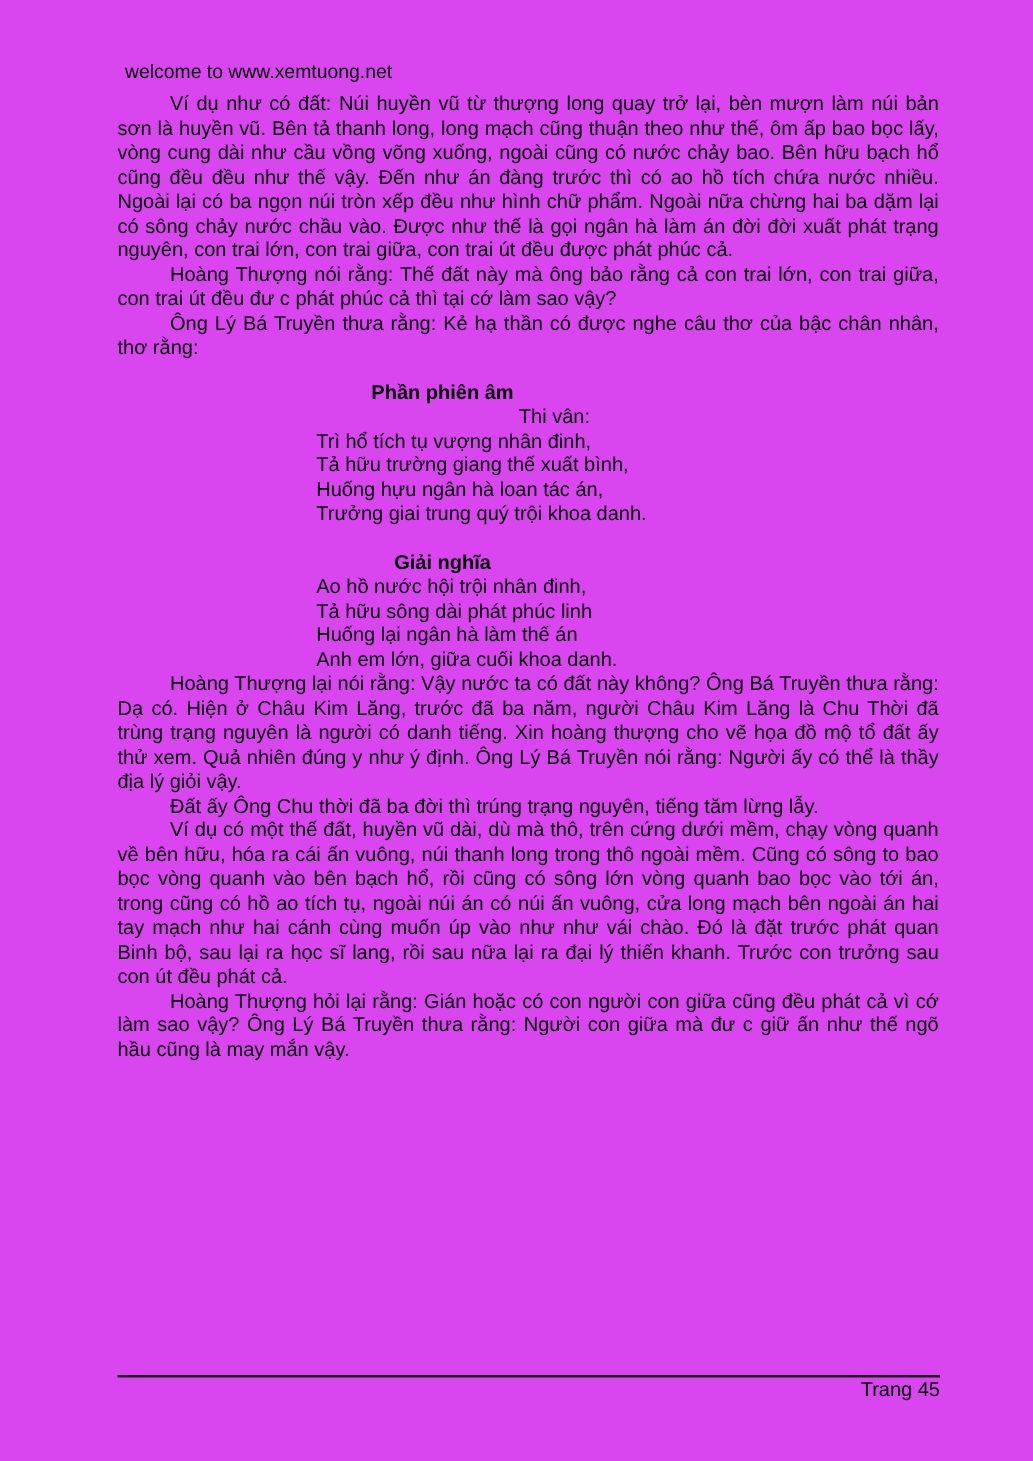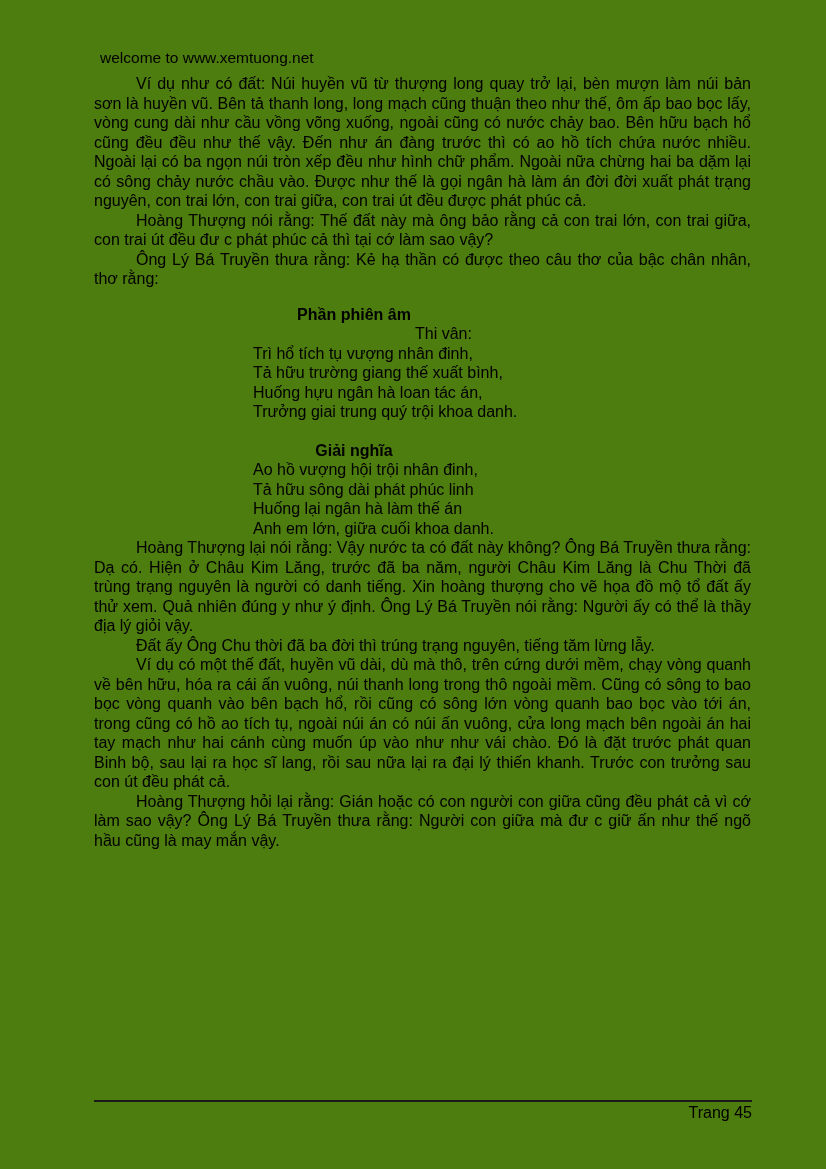--- a/index.html
+++ b/index.html
@@ -1,20 +1,20 @@
 <!DOCTYPE html>
 <html><head>
 <meta charset="utf-8">
 <style>
   html, body { margin: 0; padding: 0; background: #ffffff; }
   .page {
     position: relative;
     width: 826px;
     height: 1169px;
-    background: #4d7c0f;
+    background: #d946ef;
     color: #000000;
     font-family: "Liberation Sans", "DejaVu Sans", sans-serif;
     overflow: hidden;
   }
   .site-header {
     position: absolute;
     left: 100px;
     top: 49px;
     font-size: 15.5px;
     line-height: 17px;
@@ -72,37 +72,37 @@
 <div class="page">
 
   <div class="site-header">welcome to www.xemtuong.net</div>
 
   <div class="content">
 
     <p class="para">Ví dụ như có đất: Núi huyền vũ từ thượng long quay trở lại, bèn mượn làm núi bản sơn là huyền vũ. Bên tả thanh long, long mạch cũng thuận theo như thế, ôm ấp bao bọc lấy, vòng cung dài như cầu vồng võng xuống, ngoài cũng có nước chảy bao. Bên hữu bạch hổ cũng đều đều như thế vậy. Đến như án đàng trước thì có ao hồ tích chứa nước nhiều. Ngoài lại có ba ngọn núi tròn xếp đều như hình chữ phẩm. Ngoài nữa chừng hai ba dặm lại có sông chảy nước chầu vào. Được như thế là gọi ngân hà làm án đời đời xuất phát trạng nguyên, con trai lớn, con trai giữa, con trai út đều được phát phúc cả.</p>
 
     <p class="para">Hoàng Thượng nói rằng: Thế đất này mà ông bảo rằng cả con trai lớn, con trai giữa, con trai út đều đư c phát phúc cả thì tại cớ làm sao vậy?</p>
 
-    <p class="para">Ông Lý Bá Truyền thưa rằng: Kẻ hạ thần có được theo câu thơ của bậc chân nhân, thơ rằng:</p>
+    <p class="para">Ông Lý Bá Truyền thưa rằng: Kẻ hạ thần có được nghe câu thơ của bậc chân nhân, thơ rằng:</p>
 
     <div class="sec-title">Phần phiên âm</div>
 
     <p class="poem-intro">Thi vân:</p>
 
     <div class="poem">
       <div class="poem-line">Trì hổ tích tụ vượng nhân đinh,</div>
       <div class="poem-line">Tả hữu trường giang thế xuất bình,</div>
       <div class="poem-line">Huống hựu ngân hà loan tác án,</div>
       <div class="poem-line">Trưởng giai trung quý trội khoa danh.</div>
     </div>
 
     <div class="sec-title second">Giải nghĩa</div>
 
     <div class="poem">
-      <div class="poem-line">Ao hồ vượng hội trội nhân đinh,</div>
+      <div class="poem-line">Ao hồ nước hội trội nhân đinh,</div>
       <div class="poem-line">Tả hữu sông dài phát phúc linh</div>
       <div class="poem-line">Huống lại ngân hà làm thế án</div>
       <div class="poem-line">Anh em lớn, giữa cuối khoa danh.</div>
     </div>
 
     <p class="para">Hoàng Thượng lại nói rằng: Vậy nước ta có đất này không? Ông Bá Truyền thưa rằng: Dạ có. Hiện ở Châu Kim Lăng, trước đã ba năm, người Châu Kim Lăng là Chu Thời đã trùng trạng nguyên là người có danh tiếng. Xin hoàng thượng cho vẽ họa đồ mộ tổ đất ấy thử xem. Quả nhiên đúng y như ý định. Ông Lý Bá Truyền nói rằng: Người ấy có thể là thầy địa lý giỏi vậy.</p>
 
     <p class="para">Đất ấy Ông Chu thời đã ba đời thì trúng trạng nguyên, tiếng tăm lừng lẫy.</p>
 
     <p class="para">Ví dụ có một thế đất, huyền vũ dài, dù mà thô, trên cứng dưới mềm, chạy vòng quanh về bên hữu, hóa ra cái ấn vuông, núi thanh long trong thô ngoài mềm. Cũng có sông to bao bọc vòng quanh vào bên bạch hổ, rồi cũng có sông lớn vòng quanh bao bọc vào tới án, trong cũng có hồ ao tích tụ, ngoài núi án có núi ấn vuông, cửa long mạch bên ngoài án hai tay mạch như hai cánh cùng muốn úp vào như như vái chào. Đó là đặt trước phát quan Binh bộ, sau lại ra học sĩ lang, rồi sau nữa lại ra đại lý thiến khanh. Trước con trưởng sau con út đều phát cả.</p>

